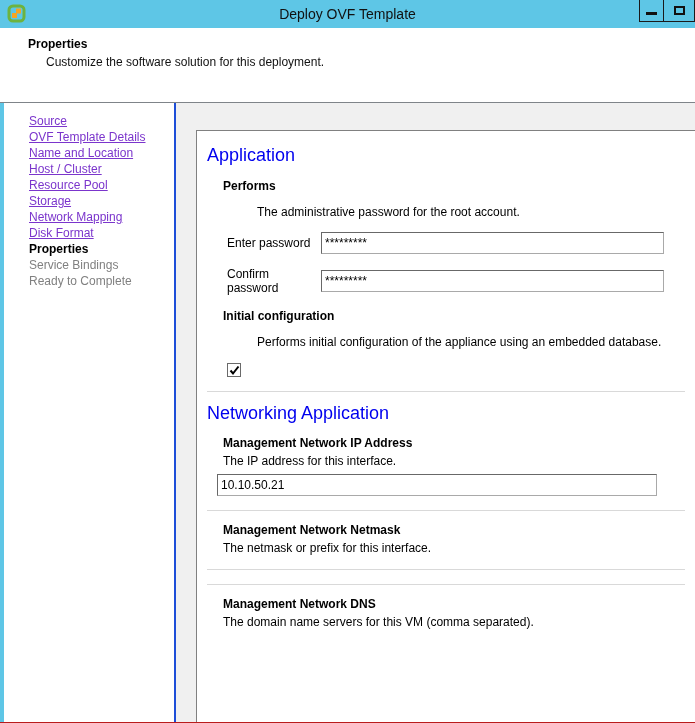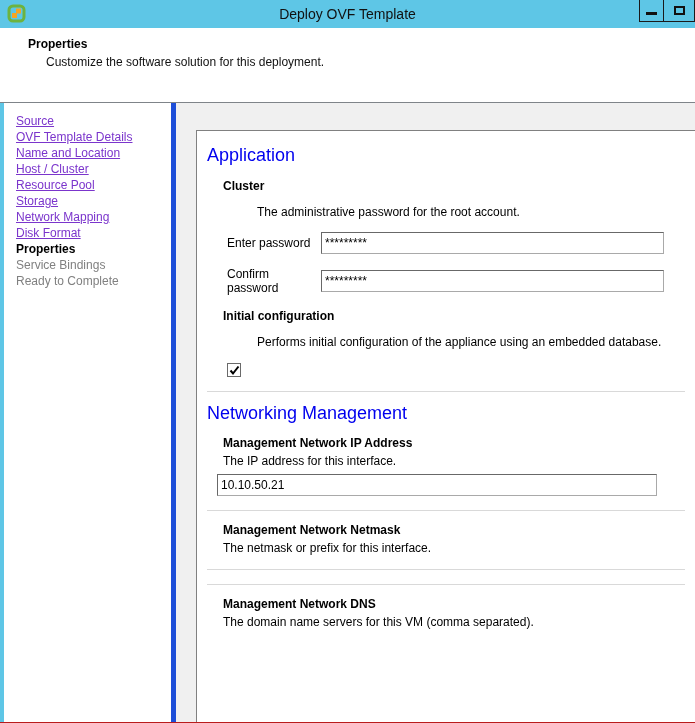--- a/index.html
+++ b/index.html
@@ -55,22 +55,22 @@
   .wizard-body {
     display: flex;
     height: 619px;
     background: #f0f0f0;
   }
   .frame-left { width: 4px; background: #5ec6e6; flex: 0 0 4px; }
 
   .sidebar {
     flex: 0 0 172px;
     background: #ffffff;
-    border-right: 5px solid #1d4ed8;
-    padding: 10px 0 0 12px;
+    border-right: 2px solid #1d4ed8;
+    padding: 10px 0 0 25px;
   }
   .nav-item { line-height: 16px; white-space: nowrap; }
   .nav-item.link { color: #7b35cc; text-decoration: underline; cursor: pointer; }
   .nav-item.current { color: #000; font-weight: bold; }
   .nav-item.disabled { color: #808080; }
 
   .content-area {
     flex: 1 1 auto;
     background: #f0f0f0;
     padding-top: 27px;
@@ -168,21 +168,21 @@
       <div class="nav-item current">Properties</div>
       <div class="nav-item disabled">Service Bindings</div>
       <div class="nav-item disabled">Ready to Complete</div>
     </div>
 
     <div class="content-area">
       <div class="panel">
 
         <div class="section-heading">Application</div>
 
-        <div class="sub-heading" style="margin-top:13px;">Cluster</div>
+        <div class="sub-heading" style="margin-top:13px;">Performs</div>
         <div class="indent-desc spacer-desc">The administrative password for the root account.</div>
 
         <div class="pw-row">
           <span class="pw-label">Enter password</span>
           <input class="field-input" type="text" value="*********" style="">
         </div>
         <div class="pw-row">
           <span class="pw-label">Confirm password</span>
           <input class="field-input" type="text" value="*********" style="">
         </div>
@@ -191,21 +191,21 @@
         <div class="indent-desc spacer-desc">Performs initial configuration of the appliance using an embedded database.</div>
 
         <div class="checkbox">
           <svg width="11" height="11" viewBox="0 0 11 11">
             <path d="M1.5 5.5 L4 8.5 L9.5 1.5" fill="none" stroke="#000" stroke-width="2"></path>
           </svg>
         </div>
 
         <hr class="hsep">
 
-        <div class="section-heading" style="margin-top:11px;">Networking Management</div>
+        <div class="section-heading" style="margin-top:11px;">Networking Application</div>
 
         <div class="net-field">
           <div class="nf-label">Management Network IP Address</div>
           <div class="nf-desc">The IP address for this interface.</div>
           <div class="nf-input-wrap">
             <input class="field-input" type="text" value="10.10.50.21" style="">
           </div>
         </div>
         <hr class="hsep">
 

